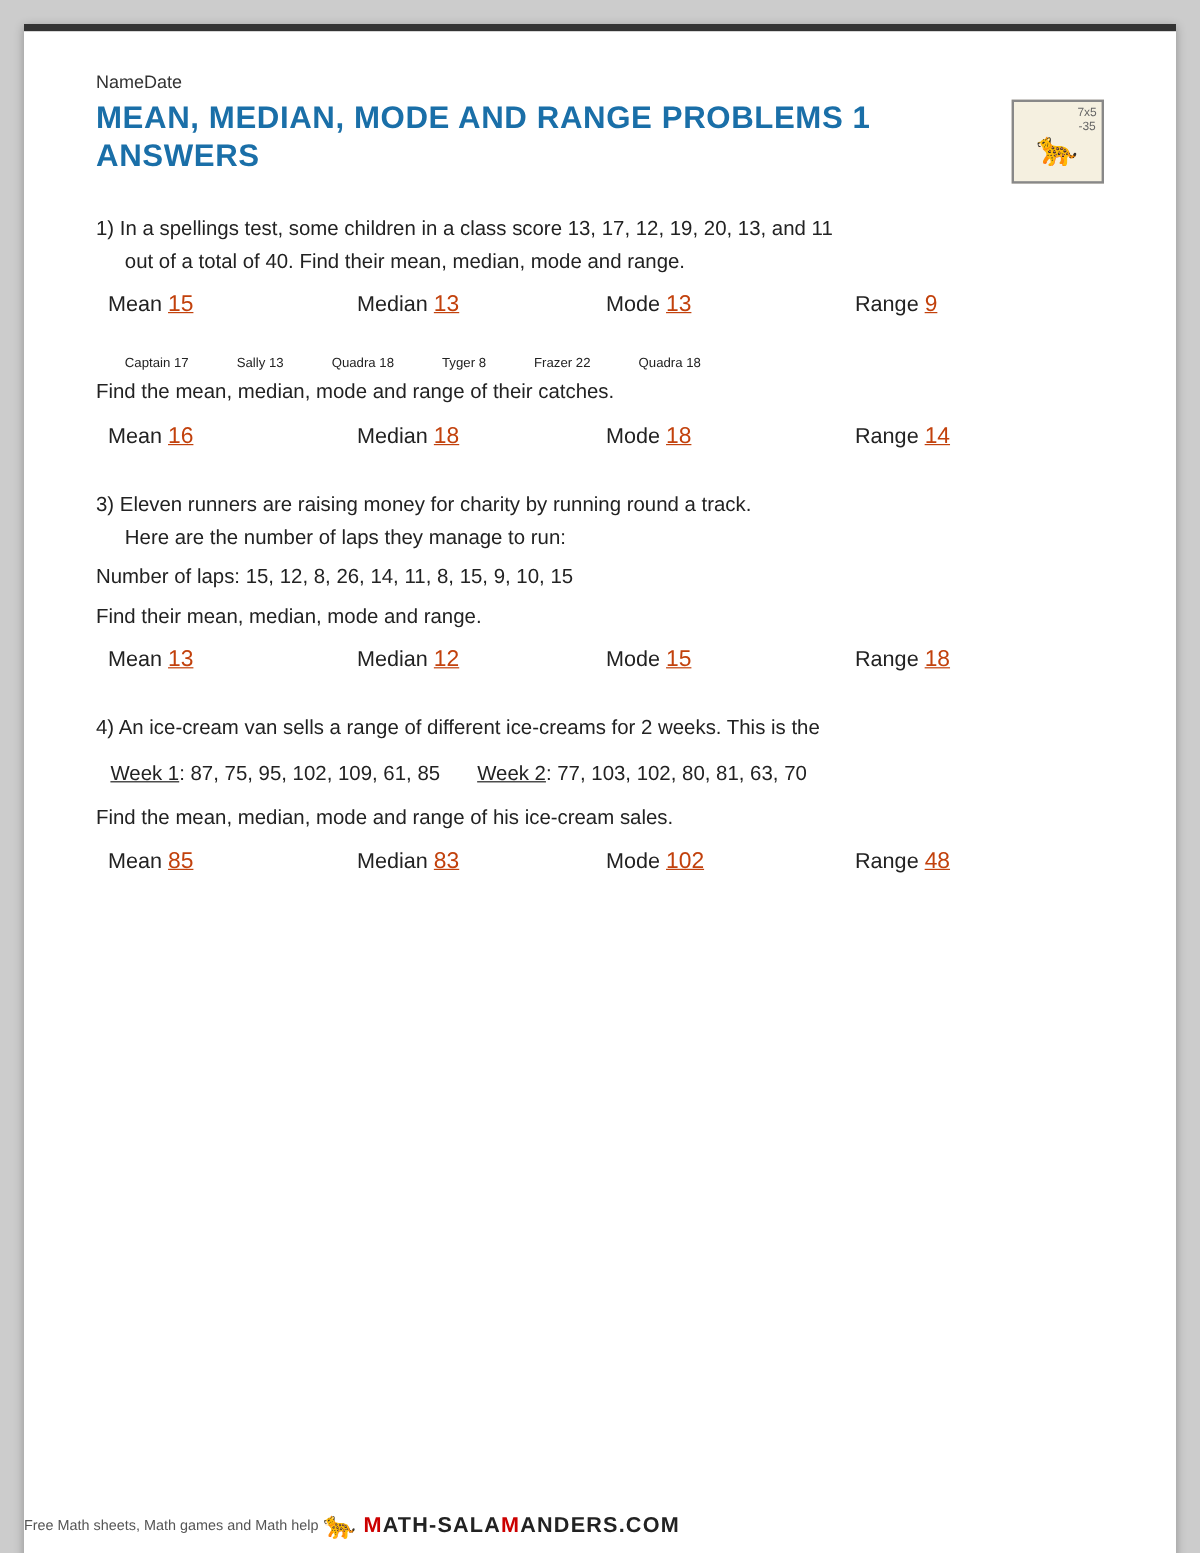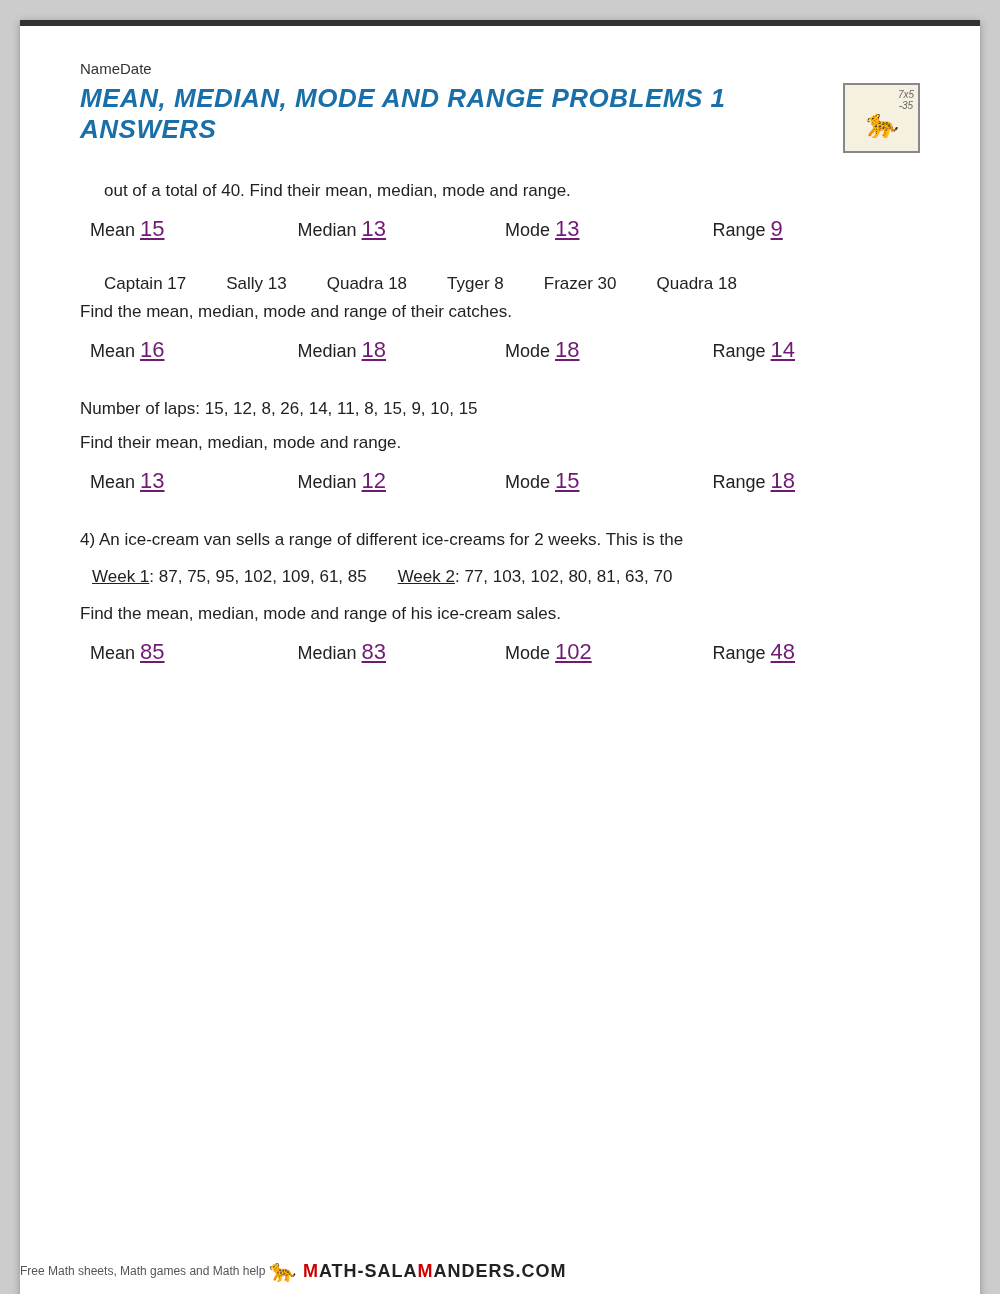--- a/index.html
+++ b/index.html
@@ -26,21 +26,20 @@
       top: 0; left: 0; right: 0;
       height: 6px;
       background: #333;
     }
 
     .header-row {
       display: flex;
       justify-content: flex-start;
       align-items: flex-start;
       margin-bottom: 8px;
-      font-style: italic;
     }
 
     .name-date-row {
       display: flex;
       font-size: 15px;
       color: #333;
       margin-bottom: 6px;
     }
 
     .page-title {
@@ -105,23 +104,23 @@
       padding-left: 10px;
     }
 
     .answer-item {
       flex: 1;
       font-size: 18px;
       color: #222;
     }
 
     .answer-value {
-      color: #701a75;
+      color: #c2410c;
       text-decoration: underline;
-      font-size: 22px;
+      font-size: 19px;
       margin-top: 10px;
     }
 
     .underline-text {
       text-decoration: underline;
       margin-left: 12px;
     }
 
     .footer {
       position: absolute;
@@ -150,21 +149,21 @@
     .footer-logo-text {
       font-size: 18px;
       font-weight: bold;
       color: #222;
       letter-spacing: 1px;
     }
 
     .captain-row {
       display: flex;
       gap: 40px;
-      font-size: 17px;
+      font-size: 11px;
       color: #222;
       padding-left: 24px;
       margin-bottom: 4px;
     }
   </style>
 </head>
 <body>
 
 <div class="page">
   <div class="top-border"></div>
@@ -177,20 +176,21 @@
 
   <div class="header-row">
     <div class="page-title">MEAN, MEDIAN, MODE AND RANGE PROBLEMS 1 ANSWERS</div>
     <div class="logo-box">
       <span class="logo-animal">🐆</span>
     </div>
   </div>
 
   <div class="section">
     <div class="question-text">
+      <span>1)  In a spellings test, some children in a class score 13, 17, 12, 19, 20, 13, and 11</span>
       <span class="indent">out of a total of 40. Find their mean, median, mode and range.</span>
     </div>
     <div class="answers-row">
       <div class="answer-item">
         Mean <span class="answer-value">15</span>
       </div>
       <div class="answer-item">
         Median <span class="answer-value">13</span>
       </div>
       <div class="answer-item">
@@ -201,21 +201,21 @@
       </div>
     </div>
   </div>
 
   <div class="section">
     <div class="captain-row">
       <span>Captain 17</span>
       <span>Sally 13</span>
       <span>Quadra 18</span>
       <span>Tyger 8</span>
-      <span>Frazer 30</span>
+      <span>Frazer 22</span>
       <span>Quadra 18</span>
     </div>
     <div class="question-text">
       Find the mean, median, mode and range of their catches.
     </div>
     <div class="answers-row">
       <div class="answer-item">
         Mean <span class="answer-value">16</span>
       </div>
       <div class="answer-item">
@@ -224,20 +224,24 @@
       <div class="answer-item">
         Mode <span class="answer-value">18</span>
       </div>
       <div class="answer-item">
         Range <span class="answer-value">14</span>
       </div>
     </div>
   </div>
 
   <div class="section">
+    <div class="question-text">
+      <span>3)  Eleven runners are raising money for charity by running round a track.</span>
+      <span class="indent">Here are the number of laps they manage to run:</span>
+    </div>
     <div class="question-text">
       Number of laps: 15, 12, 8, 26, 14, 11, 8, 15, 9, 10, 15
     </div>
     <div class="question-text">
       Find their mean, median, mode and range.
     </div>
     <div class="answers-row">
       <div class="answer-item">
         Mean <span class="answer-value">13</span>
       </div>

